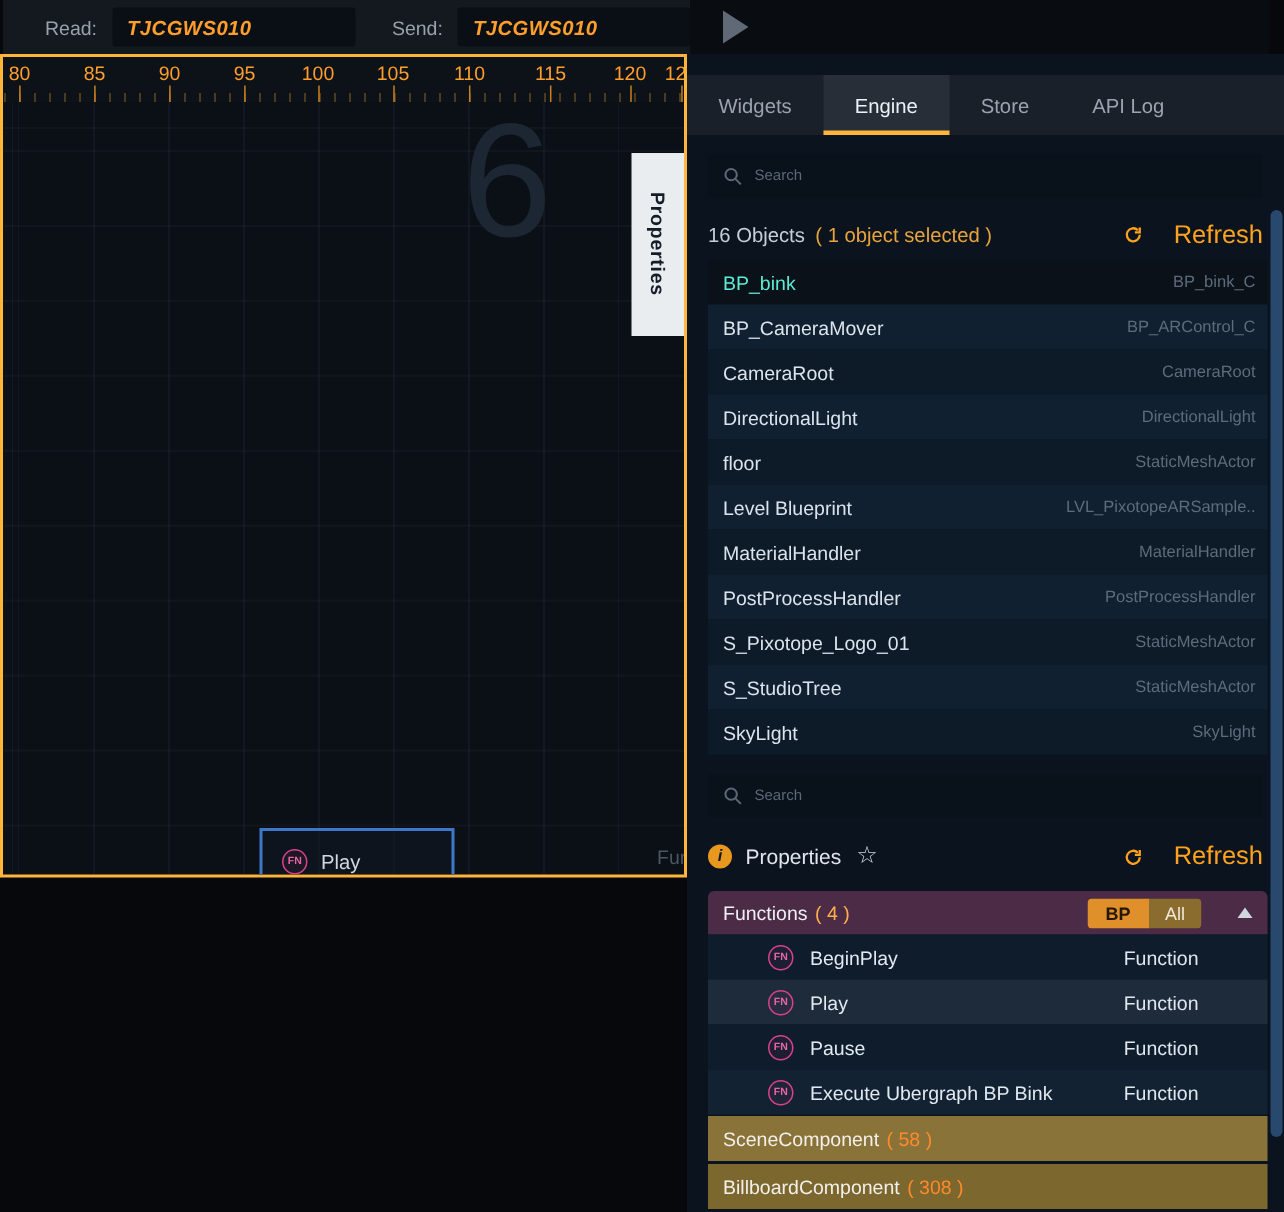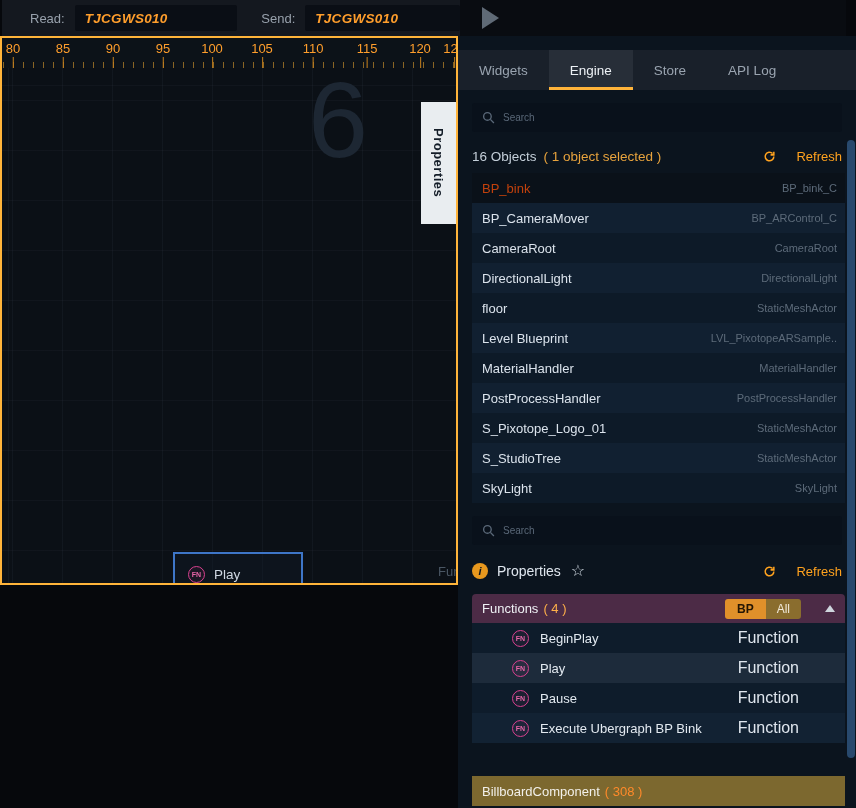--- a/index.html
+++ b/index.html
@@ -49,29 +49,29 @@
   .searchbox svg { position:absolute; left:10px; top:8px; }
   .searchbox input { width:100%; height:100%; background:transparent; border:none; outline:none; color:#cfd8e2;
       font-size:10px; padding-left:31px; font-family:"Liberation Sans",sans-serif; }
   .searchbox input::placeholder { color:#5a6878; }
   .search1 { top:67px; }
   .search2 { top:480px; }
 
   .obj-header { position:absolute; top:109px; left:14px; right:14px; height:23px; display:flex; align-items:center; font-size:13.5px; }
   .obj-count { color:#c4cfd9; margin-right:7px; }
   .obj-sel { color:#e8a33d; }
-  .refresh-btn { margin-left:auto; display:flex; align-items:center; gap:20px; color:#ffa21e; font-size:13px; cursor:pointer;justify-content:space-between; }
+  .refresh-btn { margin-left:auto; display:flex; align-items:center; gap:20px; color:#ffa21e; font-size:17px; cursor:pointer;justify-content:space-between; }
 
   .obj-list { position:absolute; top:137px; left:14px; right:11px; }
   .obj-row { height:30px; display:flex; align-items:center; justify-content:space-between; padding:0 8px 0 10px; }
   .obj-row:nth-child(odd) { background:#0d1a28; }
   .obj-row:nth-child(even) { background:#112031; }
   .obj-row.selected { background:#0a1119; }
   .obj-name { font-size:13px; color:#dbe3ec; }
-  .obj-row.selected .obj-name { color:#c2410c; }
+  .obj-row.selected .obj-name { color:#5eead4; }
   .obj-type { font-size:11px; color:#5d6b7a; }
 
   .props-row { position:absolute; top:521px; left:14px; right:14px; height:28px; display:flex; align-items:center; }
   .info-icon { width:16px; height:16px; border-radius:50%; background:#e8981e; color:#10161d; font-size:11px; font-weight:bold;
       font-style:italic; display:flex; align-items:center; justify-content:center; margin-right:9px; }
   .props-title { font-size:14px; color:#dfe6ee; margin-right:10px; }
   .star-icon { color:#cdd6df; font-size:16px; line-height:1; cursor:pointer; }
 
   .fn-header { position:absolute; top:558px; left:14px; right:11px; height:29px; background:#4c2b46; border-radius:4px 4px 0 0;
       display:flex; align-items:center; padding:0 10px; font-size:13px; color:#eef0f4; }
@@ -81,21 +81,21 @@
   .seg-all { background:#8a6d2e; color:#f0e8d8; font-size:12px; padding:3px 11px; cursor:pointer; }
   .chevron-up { width:0; height:0; border-left:5px solid transparent; border-right:5px solid transparent;
       border-bottom:7px solid #cfd6de; cursor:pointer; }
 
   .fn-list { position:absolute; top:587px; left:14px; right:11px; }
   .fn-row { height:30px; display:flex; align-items:center; padding:0 46px 0 40px; }
   .fn-row:nth-child(odd) { background:#0e1c2b; }
   .fn-row:nth-child(even) { background:#122233; }
   .fn-row.selected { background:#1d2b3b; }
   .fn-name { font-size:13px; color:#e2e9f0; margin-left:11px; }
-  .fn-type { margin-left:auto; font-size:16px; color:#dfe6ee; }
+  .fn-type { margin-left:auto; font-size:13px; color:#dfe6ee; }
 
   .comp-header { position:absolute; left:14px; right:11px; height:30px; display:flex; align-items:center; padding:0 10px;
       font-size:13px; color:#f2f0ea; cursor:pointer; }
   .comp-scene { top:708px; background:#8a7338; }
   .comp-billboard { top:740px; background:#7c682f; }
   .comp-count { color:#ff8a2a; margin-left:5px; }
 
   .panel-scrollbar { position:absolute; top:66px; right:1px; bottom:4px; width:8px; }
   .panel-scrollbar .thumb { position:absolute; top:38px; width:8px; height:618px; background:#28496d; border-radius:4px; }
 </style>
@@ -266,20 +266,24 @@
         <span class="fn-name">Pause</span>
         <span class="fn-type">Function</span>
       </div>
       <div class="fn-row">
         <span class="fn-icon">FN</span>
         <span class="fn-name">Execute Ubergraph BP Bink</span>
         <span class="fn-type">Function</span>
       </div>
     </div>
 
+    <div class="comp-header comp-scene">
+      <span>SceneComponent</span>
+      <span class="comp-count">( 58 )</span>
+    </div>
     <div class="comp-header comp-billboard">
       <span>BillboardComponent</span>
       <span class="comp-count">( 308 )</span>
     </div>
 
     <div class="panel-scrollbar">
       <div class="thumb"></div>
     </div>
 
   </div>

